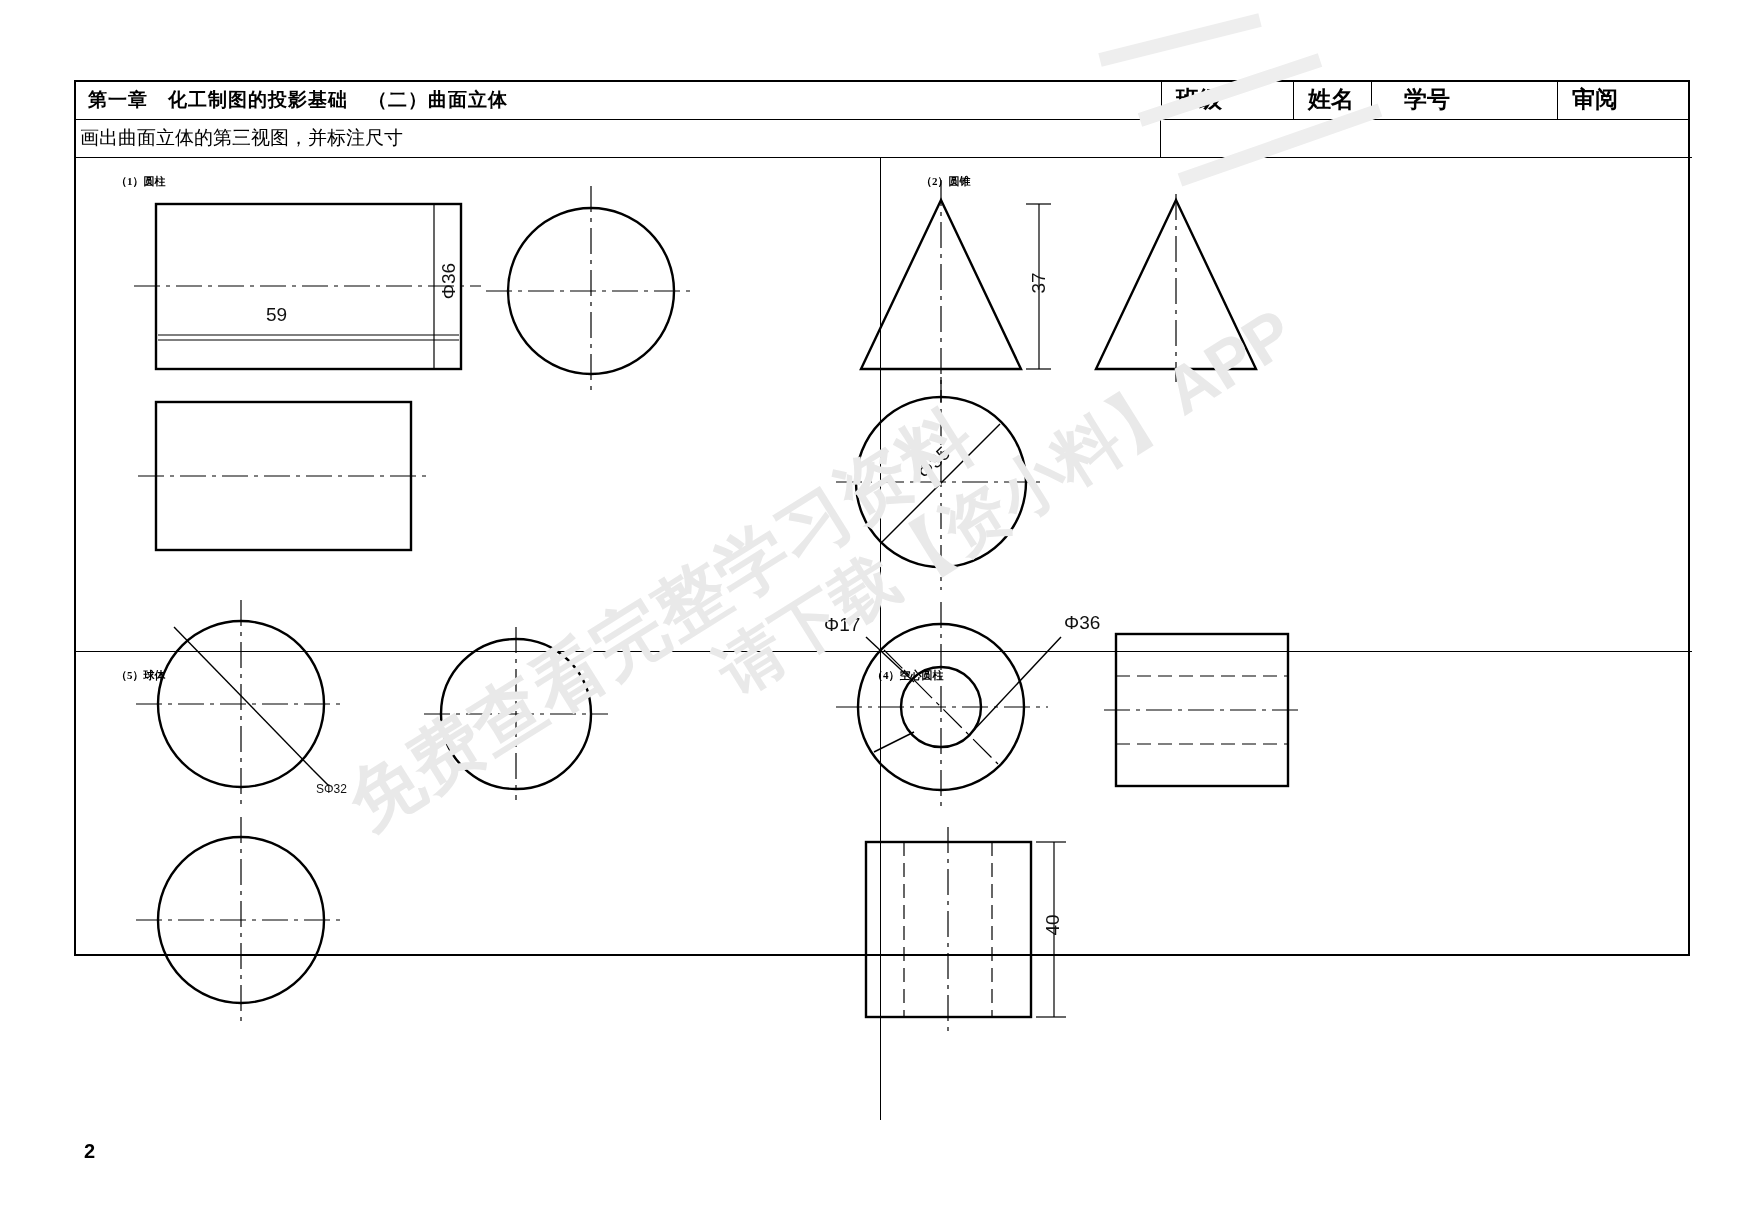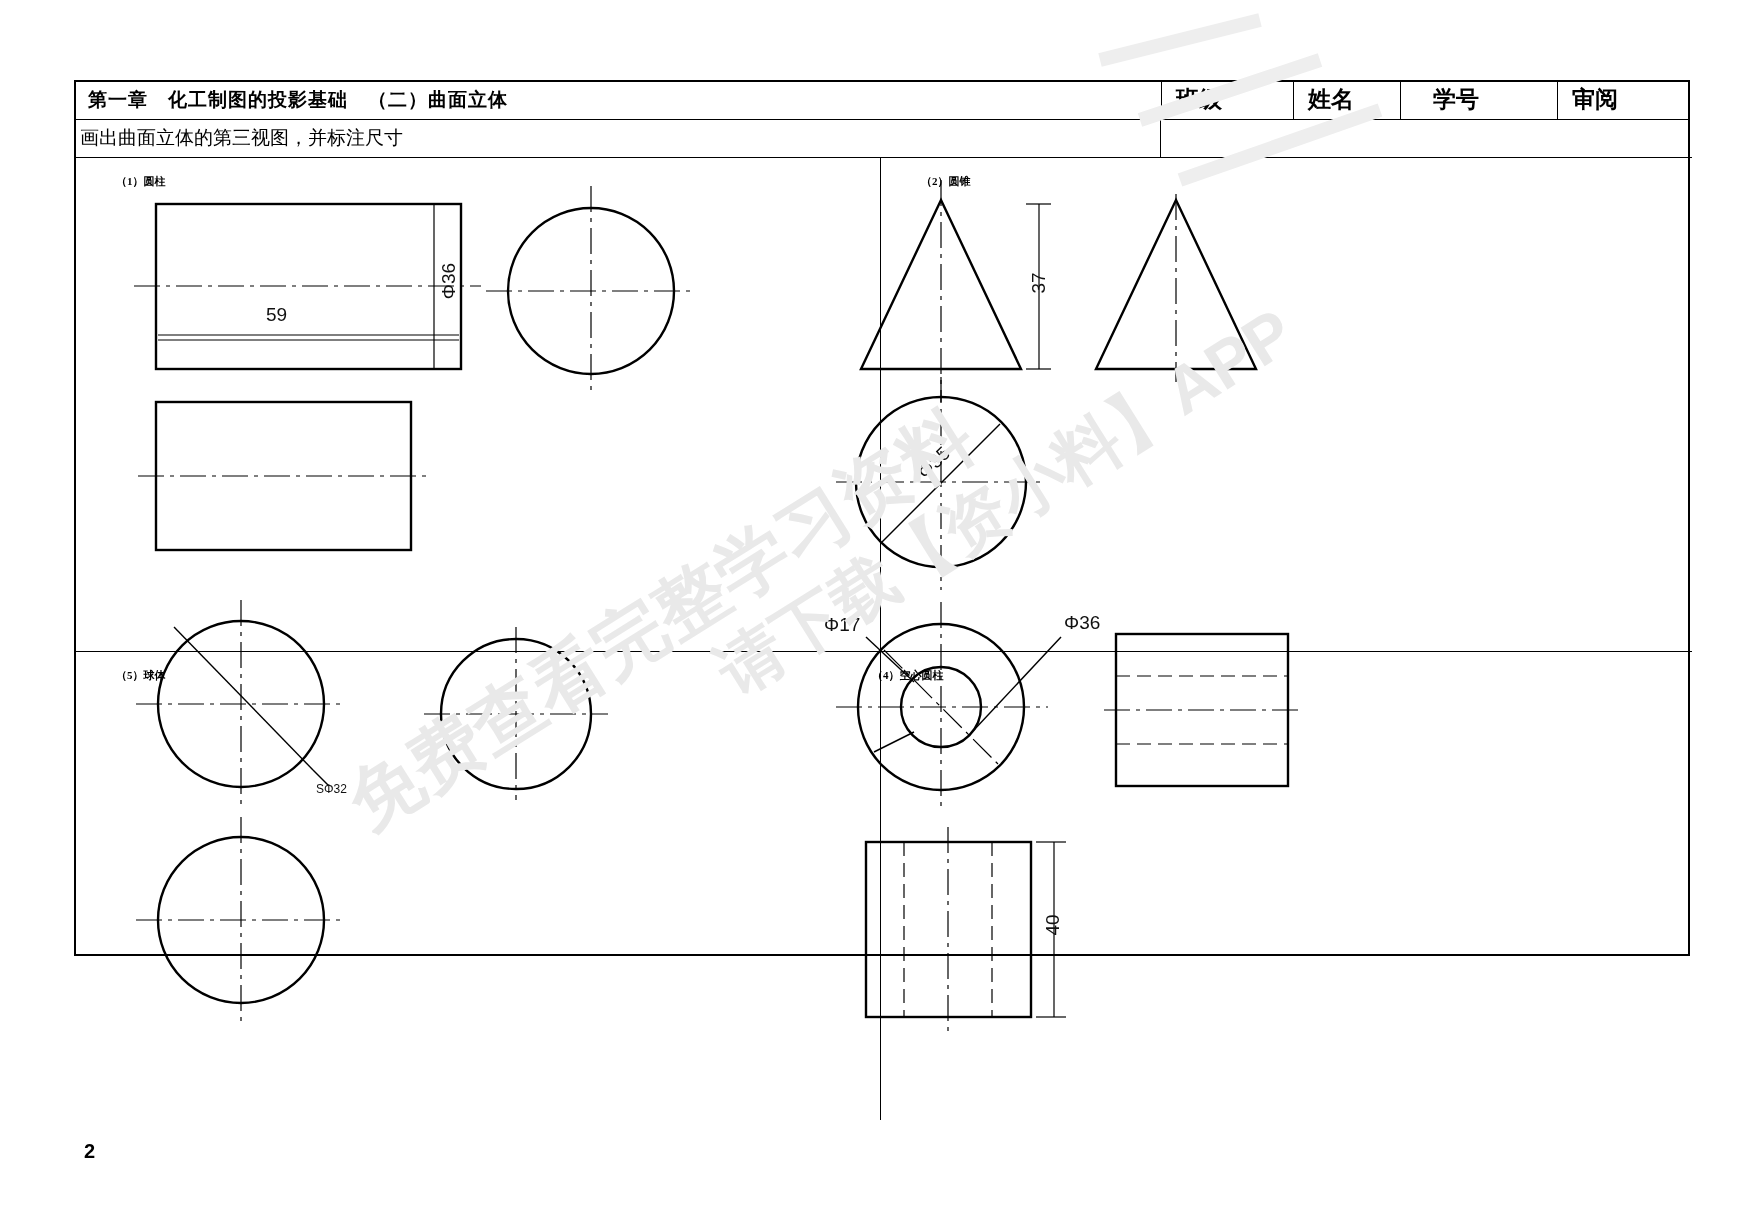--- a/index.html
+++ b/index.html
@@ -155,21 +155,21 @@
     </g>
   </svg>
 </div>
 
 <div id="sheet">
 
   <div class="title-row">
     <div class="title-main">第一章　化工制图的投影基础　（二）曲面立体</div>
     <div class="title-cell" style="left:1085px; width:132px;">班级</div>
     <div class="title-cell" style="left:1217px; width:132px;">姓名</div>
-    <div class="title-cell" style="left:1324px; width:132px;padding-left:32px;">学号</div>
+    <div class="title-cell" style="left:1295px; width:132px;padding-left:32px;">学号</div>
     <div class="title-cell" style="left:1481px; width:135px;">审阅</div>
   </div>
 
   <div class="subtitle-row">画出曲面立体的第三视图，并标注尺寸</div>
   <div class="subtitle-right-border"></div>
 
   <div class="vsplit"></div>
   <div class="hsplit"></div>
 
   <div class="quad-label" style="left:40px; top:92px;">（1）圆柱</div>

